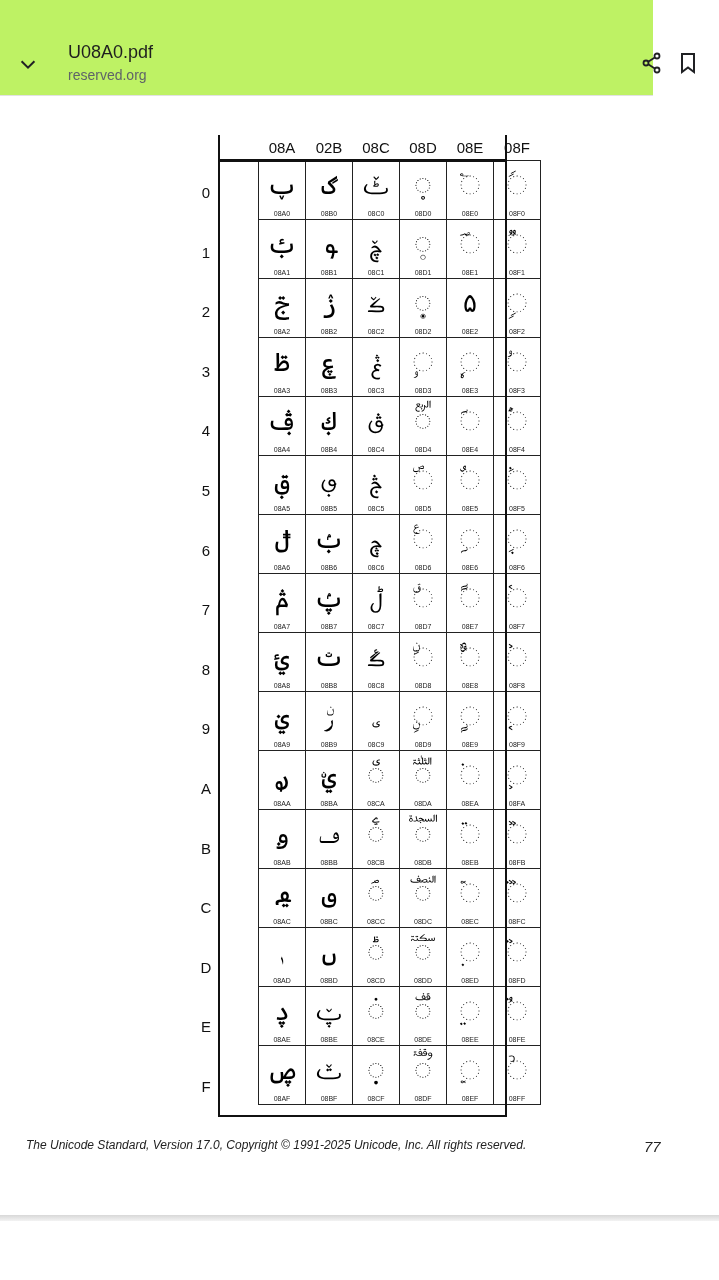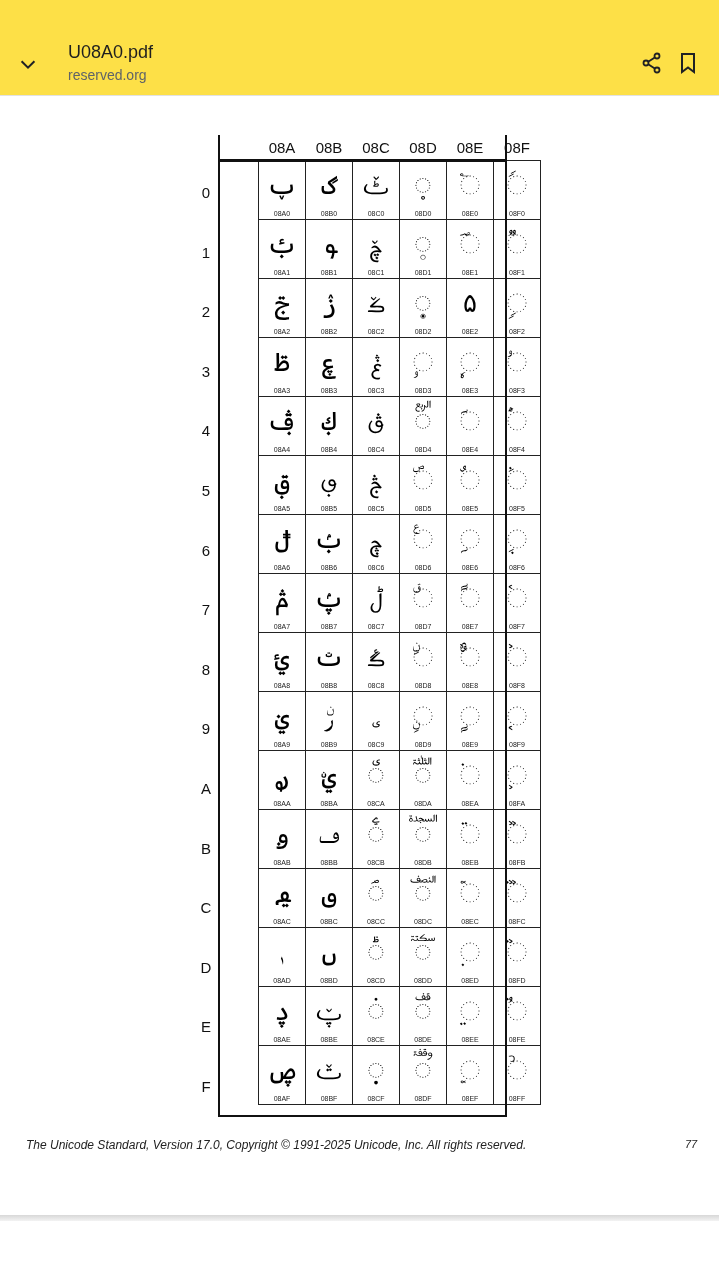--- a/index.html
+++ b/index.html
@@ -1,36 +1,36 @@
 <!DOCTYPE html>
 <html><head>
 <meta charset="utf-8">
 <style>
   html, body { margin:0; padding:0; }
   body { width:719px; height:1280px; background:#fff; font-family:"Liberation Sans", sans-serif; position:relative; overflow:hidden; }
-  .topbar { position:absolute; left:0; top:0; width:719px; height:95px; border-bottom:1px solid #e2e2e2; background:#fde047; }
+  .topbar { position:absolute; left:0; top:0; width:653px; height:95px; border-bottom:1px solid #e2e2e2; background:#bef264; }
   .back { position:absolute; left:14px; top:50px; width:28px; height:28px; display:flex; align-items:center; justify-content:center; cursor:pointer; }
   .title { position:absolute; left:68px; top:42px; font-size:18px; color:#1f1f1f; }
   .subtitle { position:absolute; left:68px; top:67px; font-size:14px; color:#5f6368; }
   .share { position:absolute; left:640px; top:51px; width:24px; height:24px; cursor:pointer; }
   .bookmark { position:absolute; left:676px; top:51px; width:24px; height:24px; cursor:pointer; }
 
   .page { position:absolute; left:0; top:96px; width:719px; height:1120px; background:#fff; }
   .grid { position:absolute; left:218px; top:135px;padding-left:40px; }
   table { border-collapse:collapse; }
   th { width:47px; height:25px; font-weight:normal; font-size:15px; color:#111; text-align:center; padding:0; }
   td.cell { width:46px; height:58px; border:1px solid #222; padding:0; position:relative; text-align:center; vertical-align:top; }
   .glyph { position:absolute; top:6px; left:0; right:0; font-family:"DejaVu Sans", sans-serif; font-size:26px; line-height:36px; color:#000; }
   .code { position:absolute; bottom:2px; left:0; right:0; font-size:7px; color:#222; }
   .rowlabel { position:absolute; left:196px; width:20px; text-align:center; font-size:15px; color:#111; }
   .frame { position:absolute; left:218px; top:159px; width:289px; height:958px; border:2px solid #111; border-top:3px solid #111; box-sizing:border-box; pointer-events:none; }
   .headframe { position:absolute; left:218px; top:135px; width:2px; height:25px; background:#111; }
   .headframe.r { left:505px; }
   .footer { position:absolute; left:26px; top:1138px; font-size:12px; font-style:italic; color:#222; }
-  .pagenum { position:absolute; left:685px; top:1138px; font-size:11px; font-style:italic; color:#222; }
+  .pagenum { position:absolute; left:644px; top:1138px; font-size:15px; font-style:italic; color:#222; }
   .sep { position:absolute; left:0; top:1215px; width:719px; height:6px; background:linear-gradient(#d8d8d8,#f3f3f3); }
 </style>
 </head>
 <body>
 
 <div class="topbar">
   <div class="back">
     <svg width="22" height="22" viewBox="0 0 24 24">
         <path d="M5 9l7 7 7-7" fill="none" stroke="#202124" stroke-width="2.2"></path>
       </svg>
@@ -55,21 +55,21 @@
 <div class="page"></div>
 
 <div class="headframe"></div>
 <div class="headframe r"></div>
 
 <div class="grid">
   <table id="chart-table">
     <thead>
         <tr id="head-row">
           <th>08A</th>
-          <th>08B</th>
+          <th>02B</th>
           <th>08C</th>
           <th>08D</th>
           <th>08E</th>
           <th>08F</th>
         </tr>
       </thead>
     <tbody id="chart-body">
         <tr>
           <td class="cell">
             <div class="glyph">ࢠ</div>

